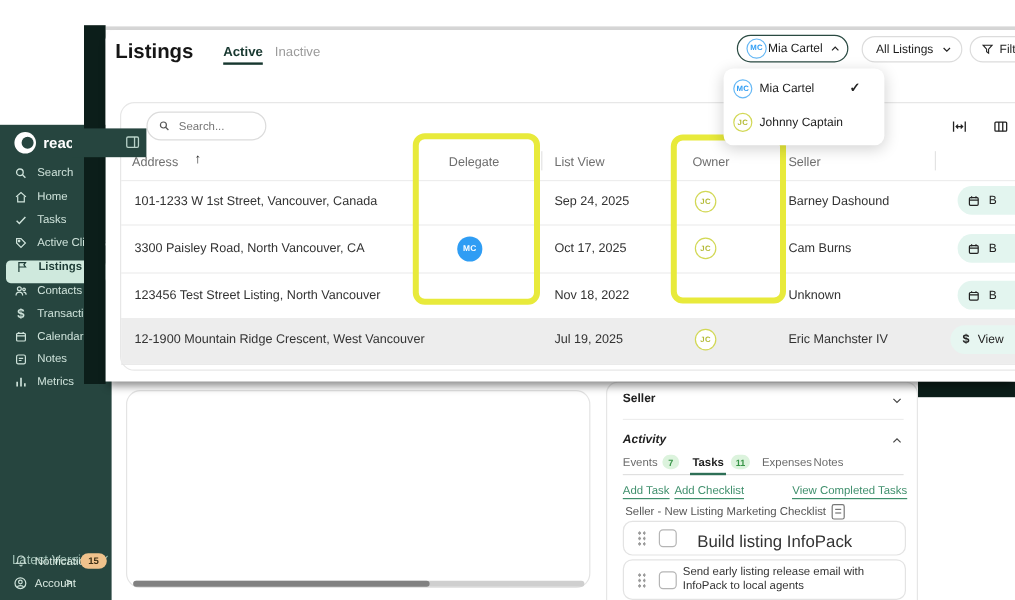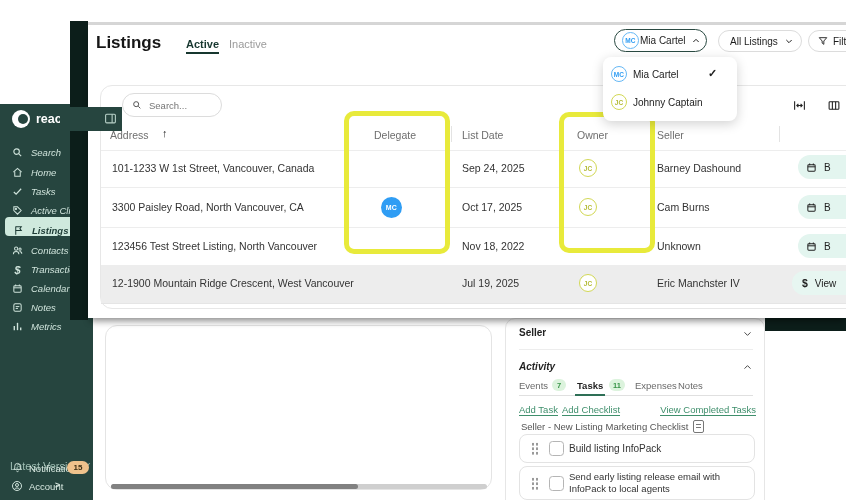--- a/index.html
+++ b/index.html
@@ -8,22 +8,22 @@
   .abs{position:absolute;box-sizing:border-box;}
   .txt{position:absolute;white-space:nowrap;box-sizing:border-box;}
   .av{position:absolute;border-radius:50%;display:flex;align-items:center;justify-content:center;
       font-weight:bold;box-sizing:border-box;letter-spacing:.2px;}
   .av-solid{background:#2f9df4;color:#fff;font-size:7px;}
   .av-ob{background:#fff;border:1.5px solid #66b8f5;color:#2f9df4;font-size:6.5px;}
   .av-oy{background:#fff;border:1.5px solid #d2d855;color:#b3ba35;font-size:6.5px;}
   .pill{position:absolute;display:flex;align-items:center;background:#fff;border-radius:12px;box-sizing:border-box;}
   .hline{position:absolute;background:#ededed;height:1px;}
   .vline{position:absolute;background:#e3e3e3;width:1px;height:16px;}
-  .navitem{position:absolute;left:4px;width:86px;height:19px;display:flex;align-items:flex-end;
-           color:#cfe3db;font-size:9.5px;font-style:italic;}
+  .navitem{position:absolute;left:4px;width:86px;height:19px;display:flex;align-items:flex-start;
+           color:#cfe3db;font-size:9.5px;}
   .navitem .ni-icon{width:11px;height:11px;margin-left:8px;margin-right:8px;flex:0 0 auto;display:flex;}
   .navitem.active{background:#cfe9dd;border-radius:4px;color:#1d3b35;font-weight:bold;}
   .greenlink{position:absolute;color:#3f8f6c;font-size:9.5px;border-bottom:1px solid #3f8f6c;white-space:nowrap;}
   .badge-green{position:absolute;background:#dcf3dd;color:#379447;font-size:7.5px;font-weight:bold;
                border-radius:6px;display:flex;align-items:center;justify-content:center;}
   .taskcard{position:absolute;background:#fff;border:1px solid #e3e3e3;border-radius:8px;}
   .draghandle{position:absolute;width:7px;height:13px;
               background:radial-gradient(#9a9a9a 1px,transparent 1.3px) 0 0/4px 4.5px;}
   .checkbox{position:absolute;width:13px;height:13px;border:1.5px solid #b5b5b5;border-radius:3.5px;background:#fff;}
   .ylbox{position:absolute;border:5px solid #e8ea3b;border-radius:10px;background:transparent;}
@@ -204,21 +204,21 @@
       <span style="font-size:9.5px;color:#555;white-space:nowrap;">Seller - New Listing Marketing Checklist</span>
       <span style="display:inline-block;width:9px;height:11px;border:1.2px solid #777;border-radius:2px;margin-left:5px;position:relative;">
         <span style="position:absolute;left:1.5px;top:3px;width:5px;height:1px;background:#777;"></span>
         <span style="position:absolute;left:1.5px;top:6px;width:5px;height:1px;background:#777;"></span>
       </span>
     </div>
 
     <div class="taskcard" style="left:13px;top:115px;width:234px;height:27px;">
       <span class="draghandle" style="left:11px;top:7px;"></span>
       <span class="checkbox" style="left:29px;top:6px;"></span>
-      <span class="txt" style="left:49px;top:8px;font-size:10px;color:#333;">Build listing InfoPack</span>
+      <span class="txt" style="left:61px;top:8px;font-size:14px;color:#333;">Build listing InfoPack</span>
     </div>
     <div class="taskcard" style="left:13px;top:147px;width:234px;height:32px;">
       <span class="draghandle" style="left:11px;top:10px;"></span>
       <span class="checkbox" style="left:29px;top:9px;"></span>
       <span class="abs" style="left:49px;top:4px;width:178px;font-size:9.5px;line-height:1.3;color:#333;">Send early listing release email with InfoPack to local agents</span>
     </div>
 
   </div>
 
   <div class="abs" style="left:765px;top:318px;width:81px;height:13px;background:#0c1e1a;"></div>
@@ -286,21 +286,21 @@
       <svg viewBox="0 0 24 24" width="14" height="13" fill="none" stroke="currentColor" stroke-width="2">
         <rect x="3" y="5" width="18" height="14" rx="1.5"></rect>
         <line x1="9" y1="5" x2="9" y2="19"></line>
         <line x1="15" y1="5" x2="15" y2="19"></line>
       </svg>
     </span>
 
   <div class="txt" style="left:110px;top:129px;font-size:10.5px;color:#6e6e6e;">Address</div>
   <div class="txt" style="left:162px;top:127px;font-size:11px;font-weight:bold;color:#222;">↑</div>
   <div class="txt" style="left:374px;top:129px;font-size:10.5px;color:#6e6e6e;">Delegate</div>
-  <div class="txt" style="left:462px;top:129px;font-size:10.5px;color:#6e6e6e;">List Date</div>
+  <div class="txt" style="left:462px;top:129px;font-size:10.5px;color:#6e6e6e;">List View</div>
   <div class="txt" style="left:577px;top:129px;font-size:10.5px;color:#6e6e6e;">Owner</div>
   <div class="txt" style="left:657px;top:129px;font-size:10.5px;color:#6e6e6e;">Seller</div>
   <div class="vline" style="left:345px;top:126px;"></div>
   <div class="vline" style="left:451px;top:126px;"></div>
   <div class="vline" style="left:779px;top:126px;"></div>
 
   <div class="hline" style="left:101px;top:150px;width:757px;"></div>
   <div class="hline" style="left:101px;top:187px;width:757px;"></div>
   <div class="hline" style="left:101px;top:227px;width:757px;"></div>
   <div class="abs" style="left:101px;top:265px;width:757px;height:38px;background:#ededed;"></div>

